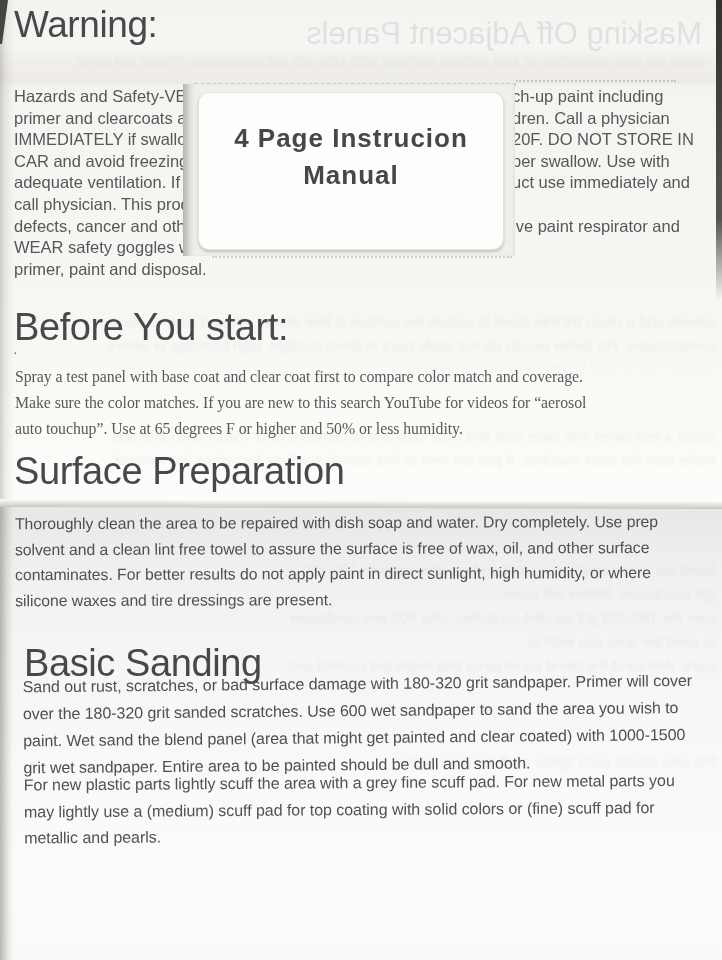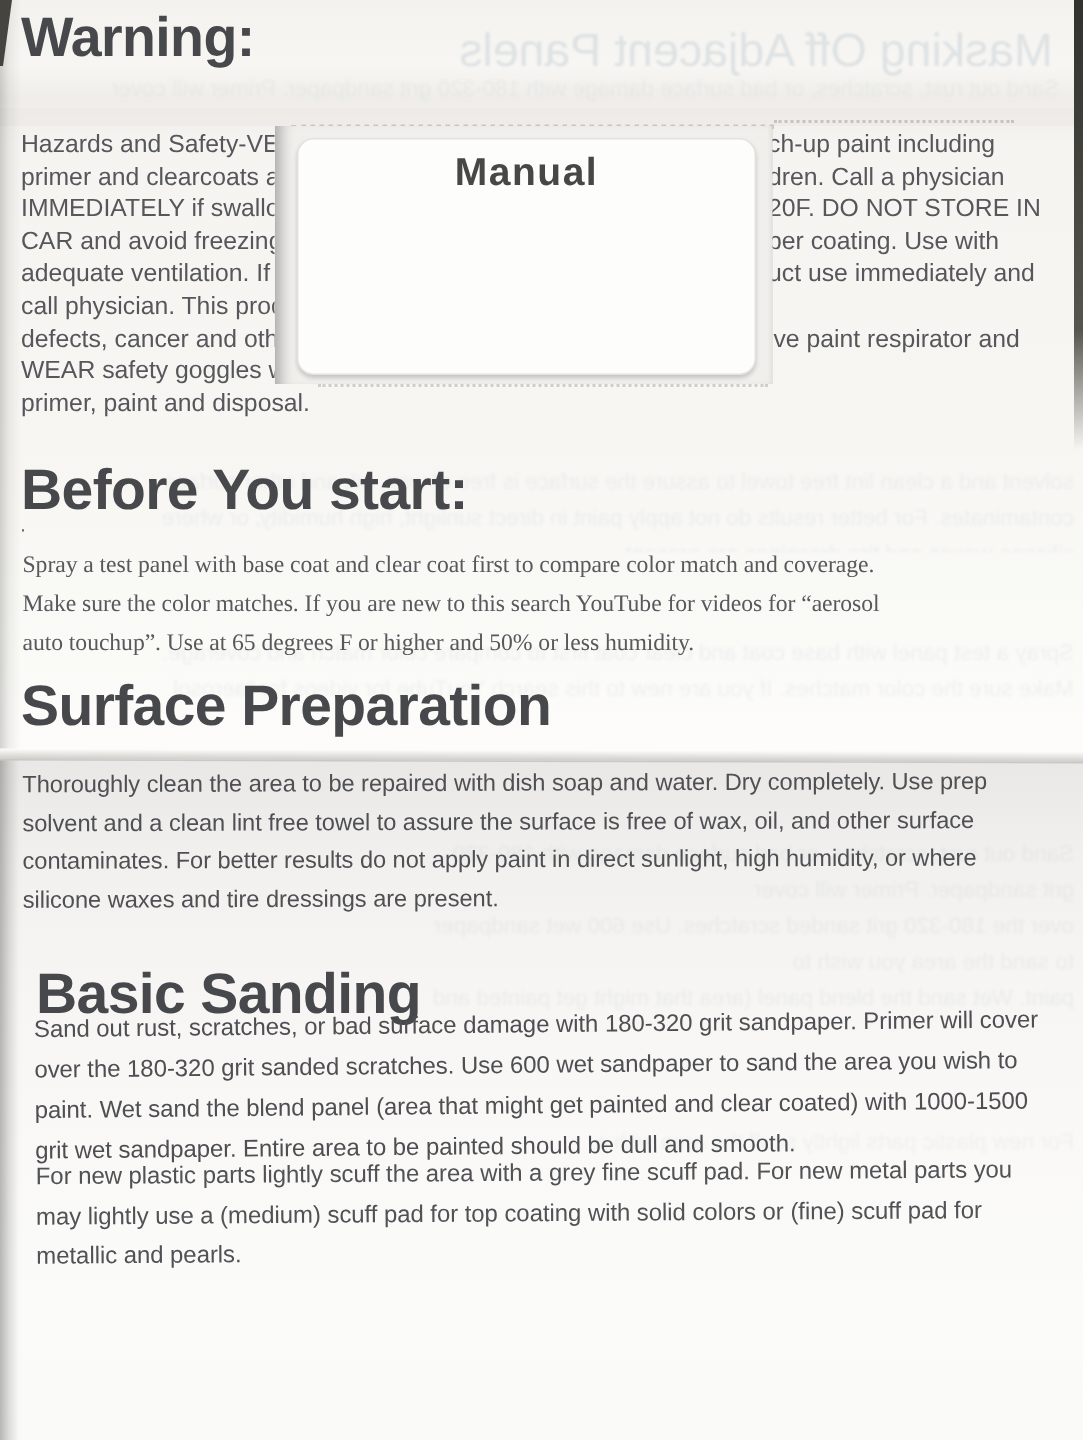--- a/index.html
+++ b/index.html
@@ -33,21 +33,21 @@
     filter:blur(1.1px);white-space:pre-line;overflow:hidden;line-height:24px;font-size:15px;}
   .ghost-heading{left:292px;top:16px;width:424px;height:40px;font-size:31px;line-height:36px;
     text-align:center;opacity:.5;color:#c6cfd5;filter:blur(.6px);white-space:nowrap;}
   .g1{left:16px;top:48px;width:690px;height:26px;opacity:.14;}
   .g2{left:80px;top:286px;width:636px;height:82px;opacity:.15;}
   .g3{left:90px;top:424px;width:626px;height:50px;opacity:.14;}
   .g4{left:286px;top:558px;width:430px;height:118px;opacity:.16;}
   .g5{left:380px;top:750px;width:336px;height:28px;opacity:.13;}
 
   
-  .h{position:absolute;color:#47484b;font-weight:700;letter-spacing:-.4px;white-space:nowrap;}
+  .h{position:absolute;color:#47484b;font-weight:400;letter-spacing:-.4px;white-space:nowrap;}
   .h-warning{left:14px;top:4px;font-size:37px;}
   .h-before{left:14px;top:306px;font-size:38px;}
   .h-surface{left:14px;top:450px;font-size:38px;}
   .h-sanding{left:24px;top:642px;font-size:38px;}
   .stray-dot{position:absolute;left:13px;top:344px;font-size:14px;color:#6b6c6f;}
 
   
   .warn-body{position:absolute;left:14px;top:87px;width:694px;font-size:16.5px;color:#56575b;}
   .wline{position:relative;height:21.6px;white-space:nowrap;}
   .wright{position:absolute;left:498px;top:0;}
@@ -101,32 +101,33 @@
   <div class="edge-left-low"></div>
   <div class="corner-notch"></div>
   <div class="edge-right"></div>
 
   <div class="h h-warning">Warning:</div>
 
   <div class="warn-body">
     <div class="wline"><span>Hazards and Safety-VERY</span><span class="wright">ch-up paint including</span></div>
     <div class="wline"><span>primer and clearcoats ar</span><span class="wright">dren. Call a physician</span></div>
     <div class="wline"><span>IMMEDIATELY if swallow</span><span class="wright">20F. DO NOT STORE IN</span></div>
-    <div class="wline"><span>CAR and avoid freezing.</span><span class="wright">per coating. Use with</span></div>
+    <div class="wline"><span>CAR and avoid freezing.</span><span class="wright">per swallow. Use with</span></div>
     <div class="wline"><span>adequate ventilation. If</span><span class="wright">uct use immediately and</span></div>
     <div class="wline"><span>call physician. This produ</span></div>
     <div class="wline"><span>defects, cancer and othe</span><span class="wright">ive paint respirator and</span></div>
     <div class="wline"><span>WEAR safety goggles wh</span></div>
     <div class="wline"><span>primer, paint and disposal.</span><span class="wright"></span></div>
   </div>
 
   <div class="perf-strong"></div>
   <div class="perf-faint"></div>
   <div class="sticker-backing">
     <div class="sticker-label">
+      <div class="sticker-line1">4 Page Instrucion</div>
       <div class="sticker-line2">Manual</div>
     </div>
   </div>
   <div class="perf-bottom"></div>
 
   <div class="h h-before">Before You start:</div>
   <div class="stray-dot">·</div>
   <div class="para p-before">Spray a test panel with base coat and clear coat first to compare color match and coverage.
 Make sure the color matches.  If you are new to this search YouTube for videos for “aerosol
 auto touchup”.  Use at 65 degrees F or higher and 50% or less humidity.</div>

